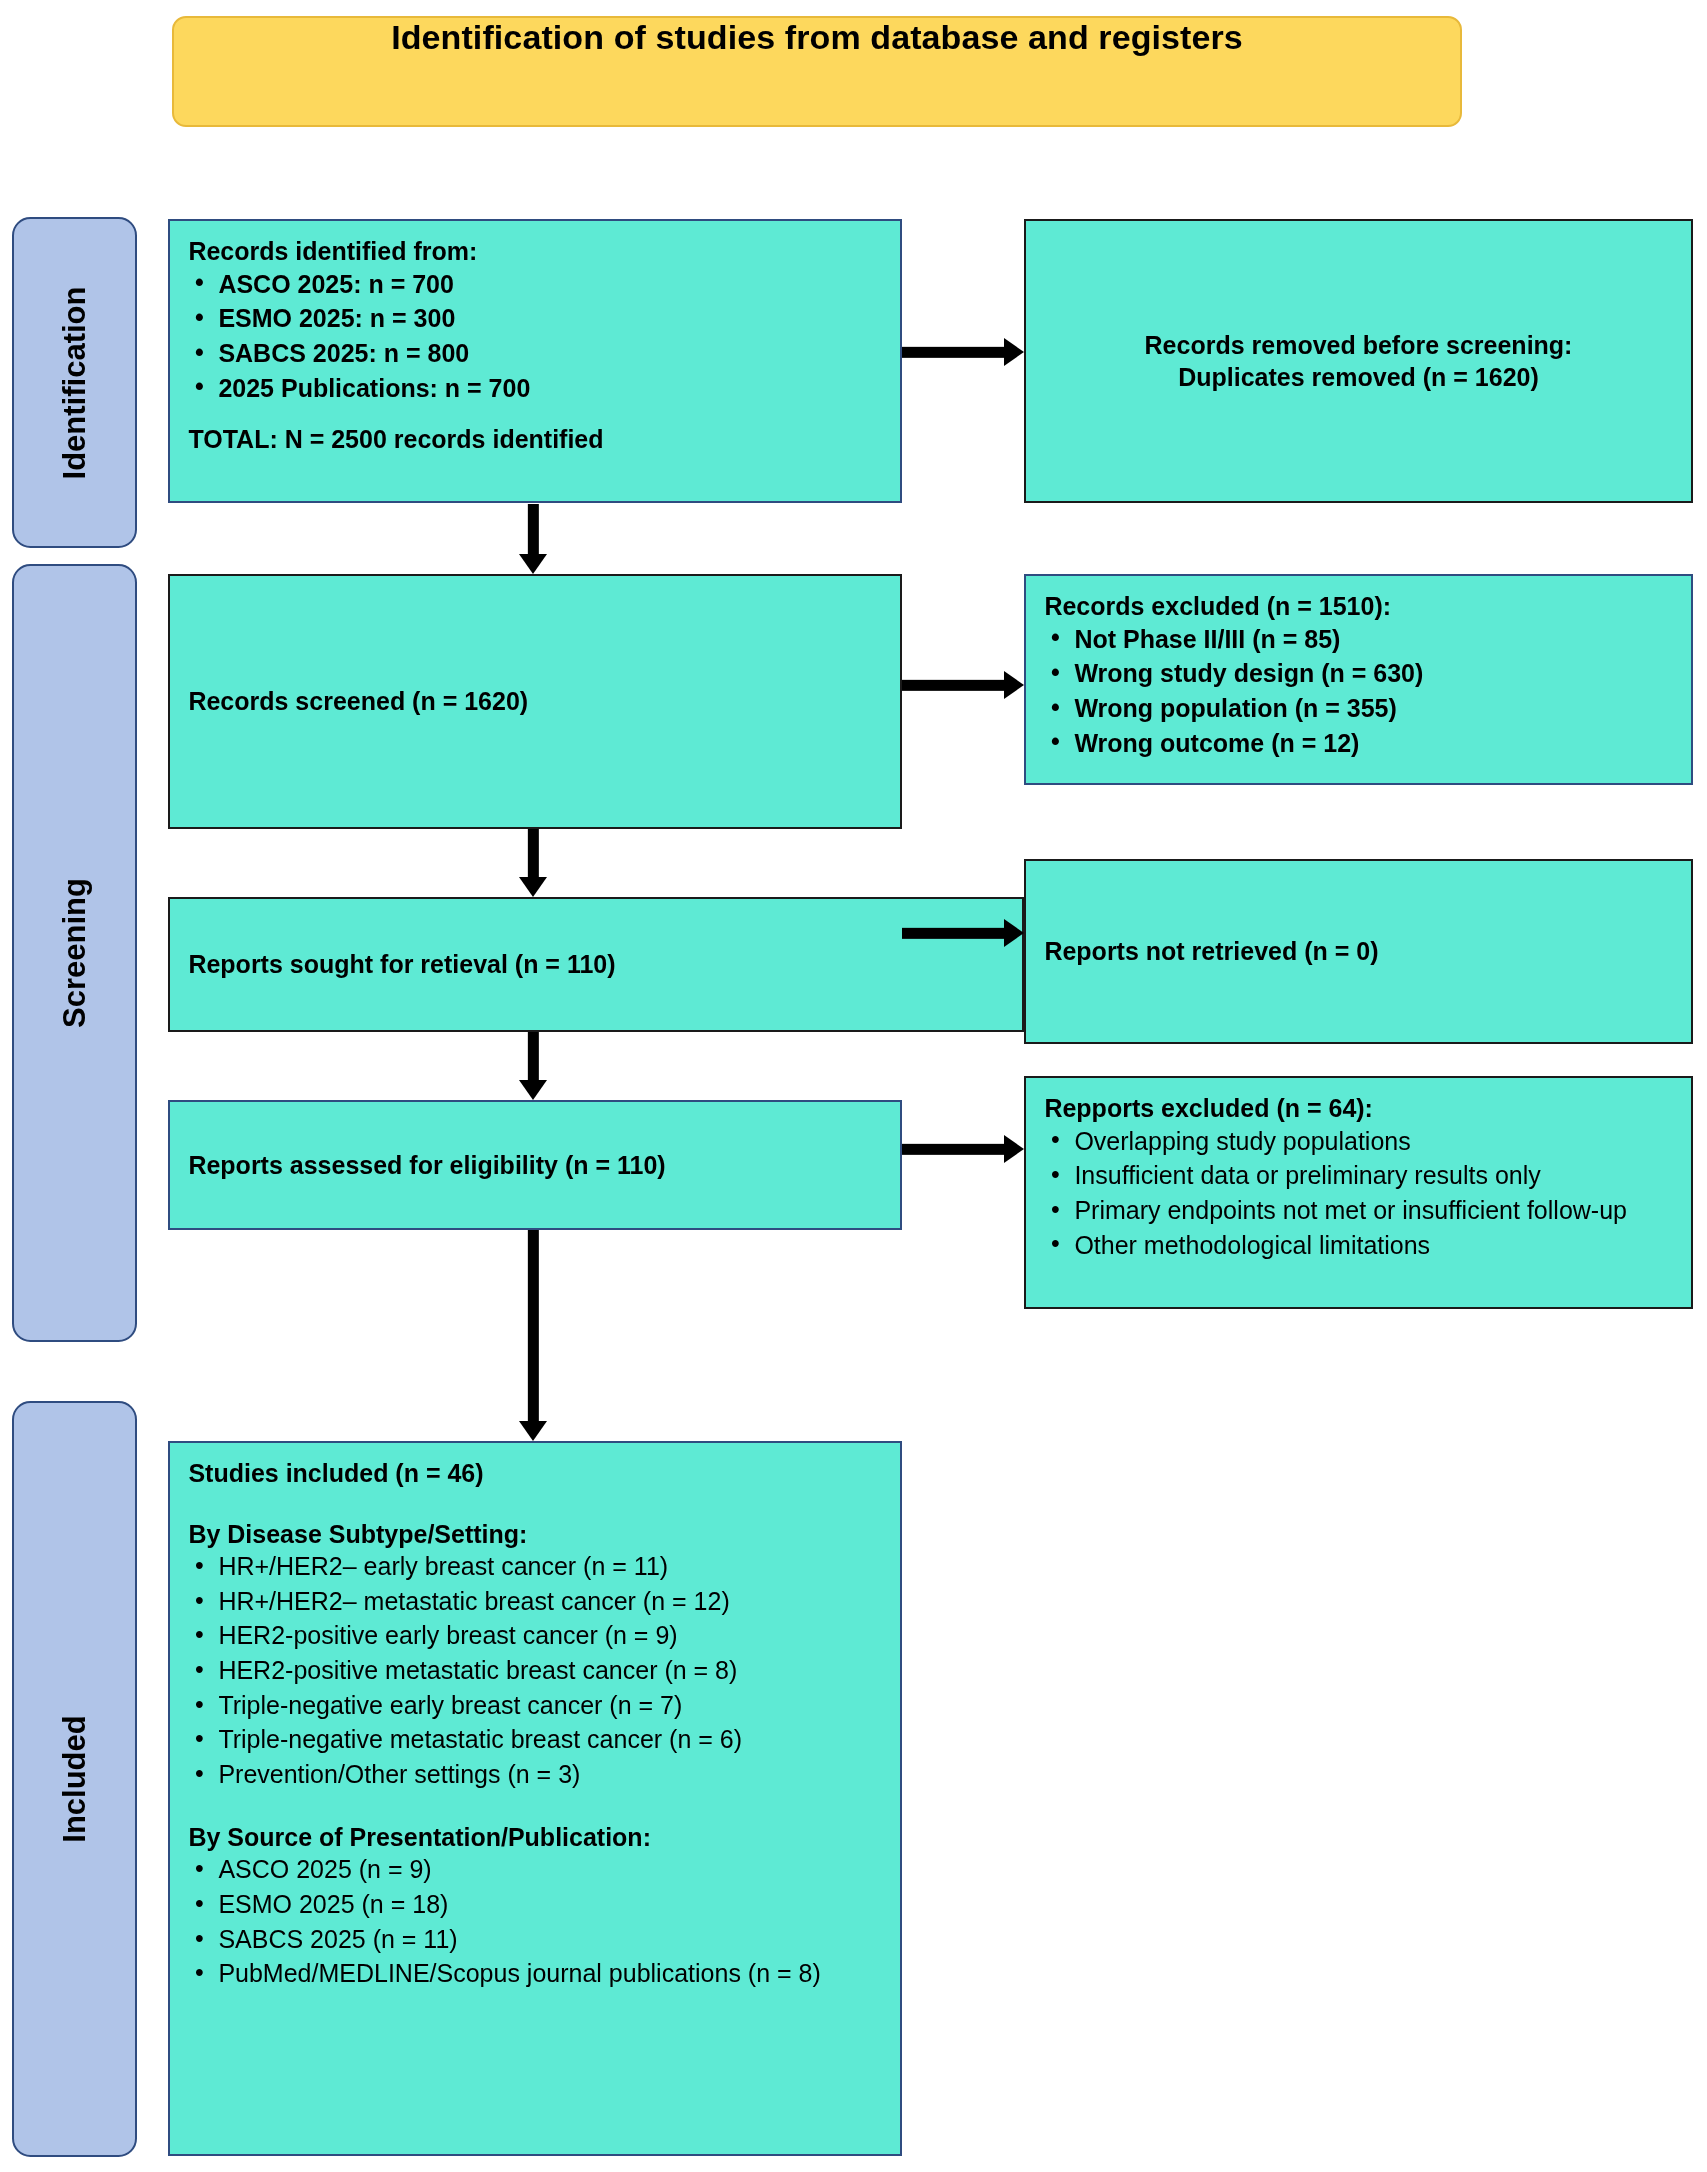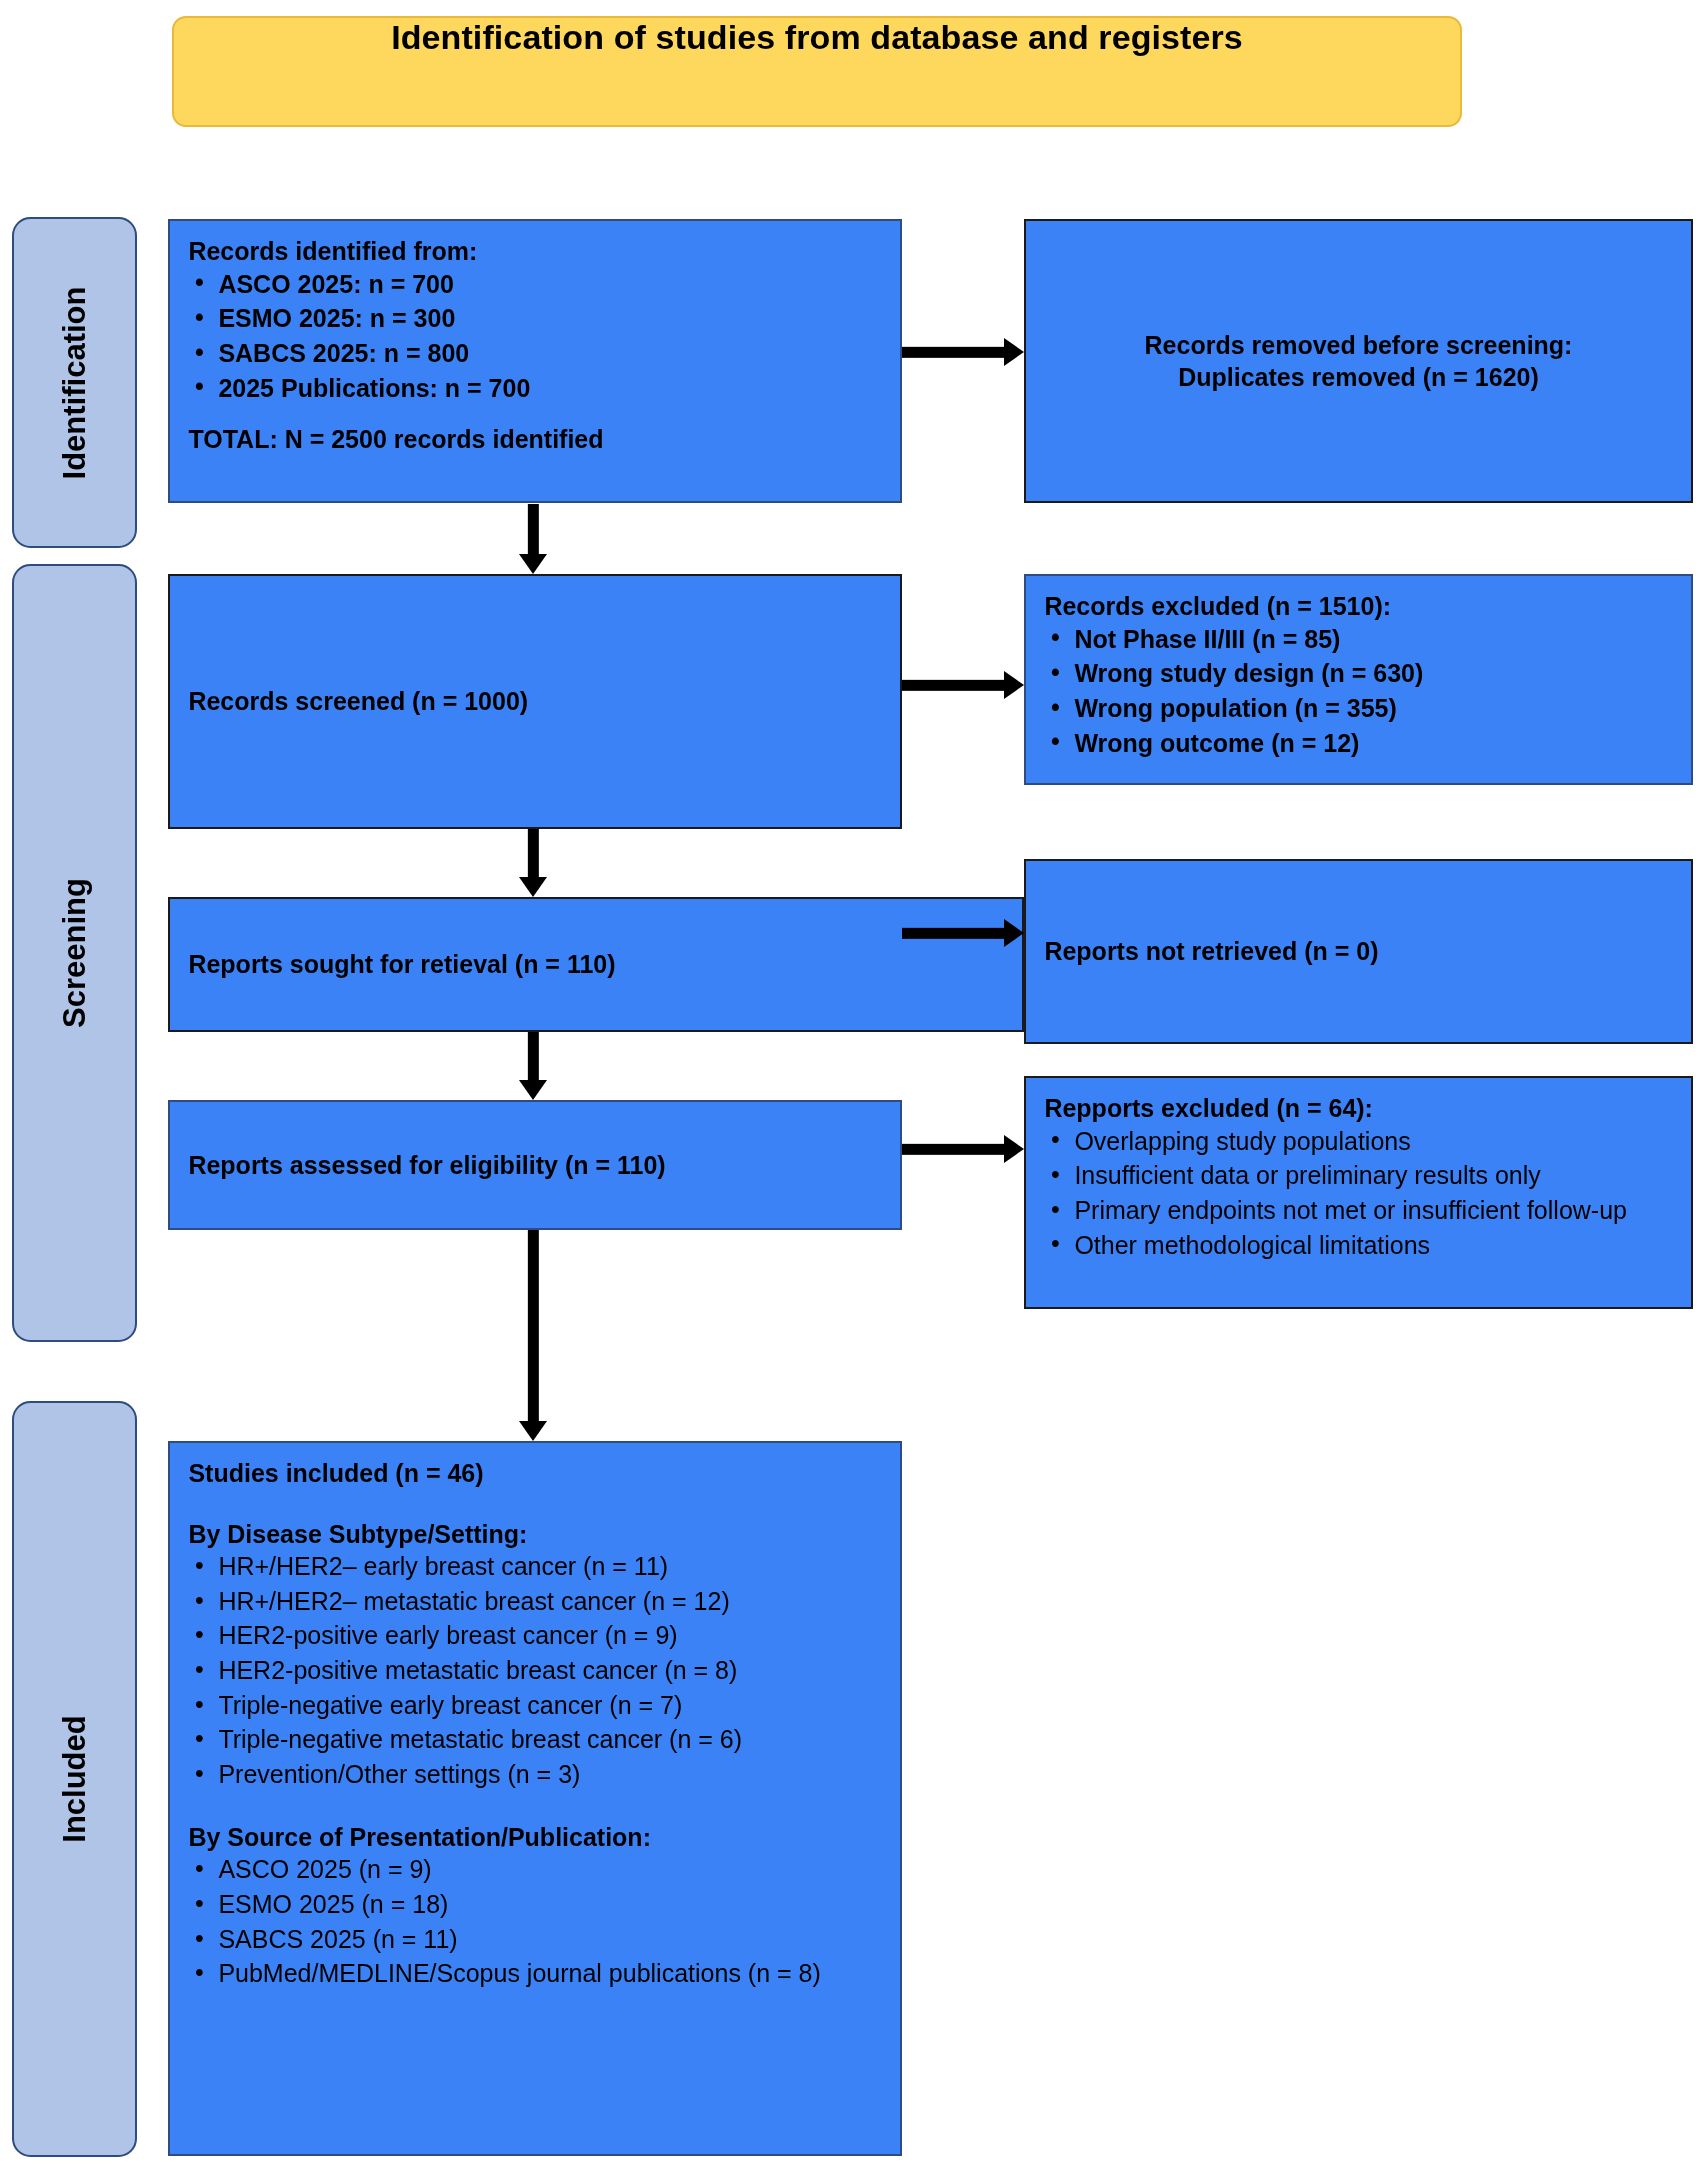--- a/index.html
+++ b/index.html
@@ -52,21 +52,21 @@
     transform:translate(-50%,-50%) rotate(-90deg);
     white-space:nowrap;
     font-size:31px;
     font-weight:bold;
     color:#000;
   }
 
   
   .box{
     position:absolute;
-    background:#3b82f6;
+    background:#5eead4;
     box-sizing:border-box;
     padding:14px 18.4px;
   }
   .box.blue{ border:2.2px solid #2F4C80; }
   .box.dark{ border:2.7px solid #1A1A1A; }
 
   .box-text{
     font-size:25px;
     line-height:1.30;
     font-weight:bold;
@@ -190,21 +190,21 @@
     <div class="head"></div>
   </div>
 
   <div class="v-arrow" style="left:517px; top:504px; width:32.5px; height:70px;">
     <div class="shaft" style="height:51px;"></div>
     <div class="head"></div>
   </div>
 
   <div class="box dark" style="left:168px; top:574px; width:734px; height:255px;">
     <div class="box-text mid">
-      <div>Records screened (n = 1000)</div>
+      <div>Records screened (n = 1620)</div>
     </div>
   </div>
 
   <div class="box blue" style="left:1024px; top:574px; width:669px; height:211px;">
     <div class="box-text">
       <div>Records excluded (n = 1510):</div>
       <ul class="bl">
         <li>Not Phase II/III (n = 85)</li>
         <li>Wrong study design (n = 630)</li>
         <li>Wrong population (n = 355)</li>

